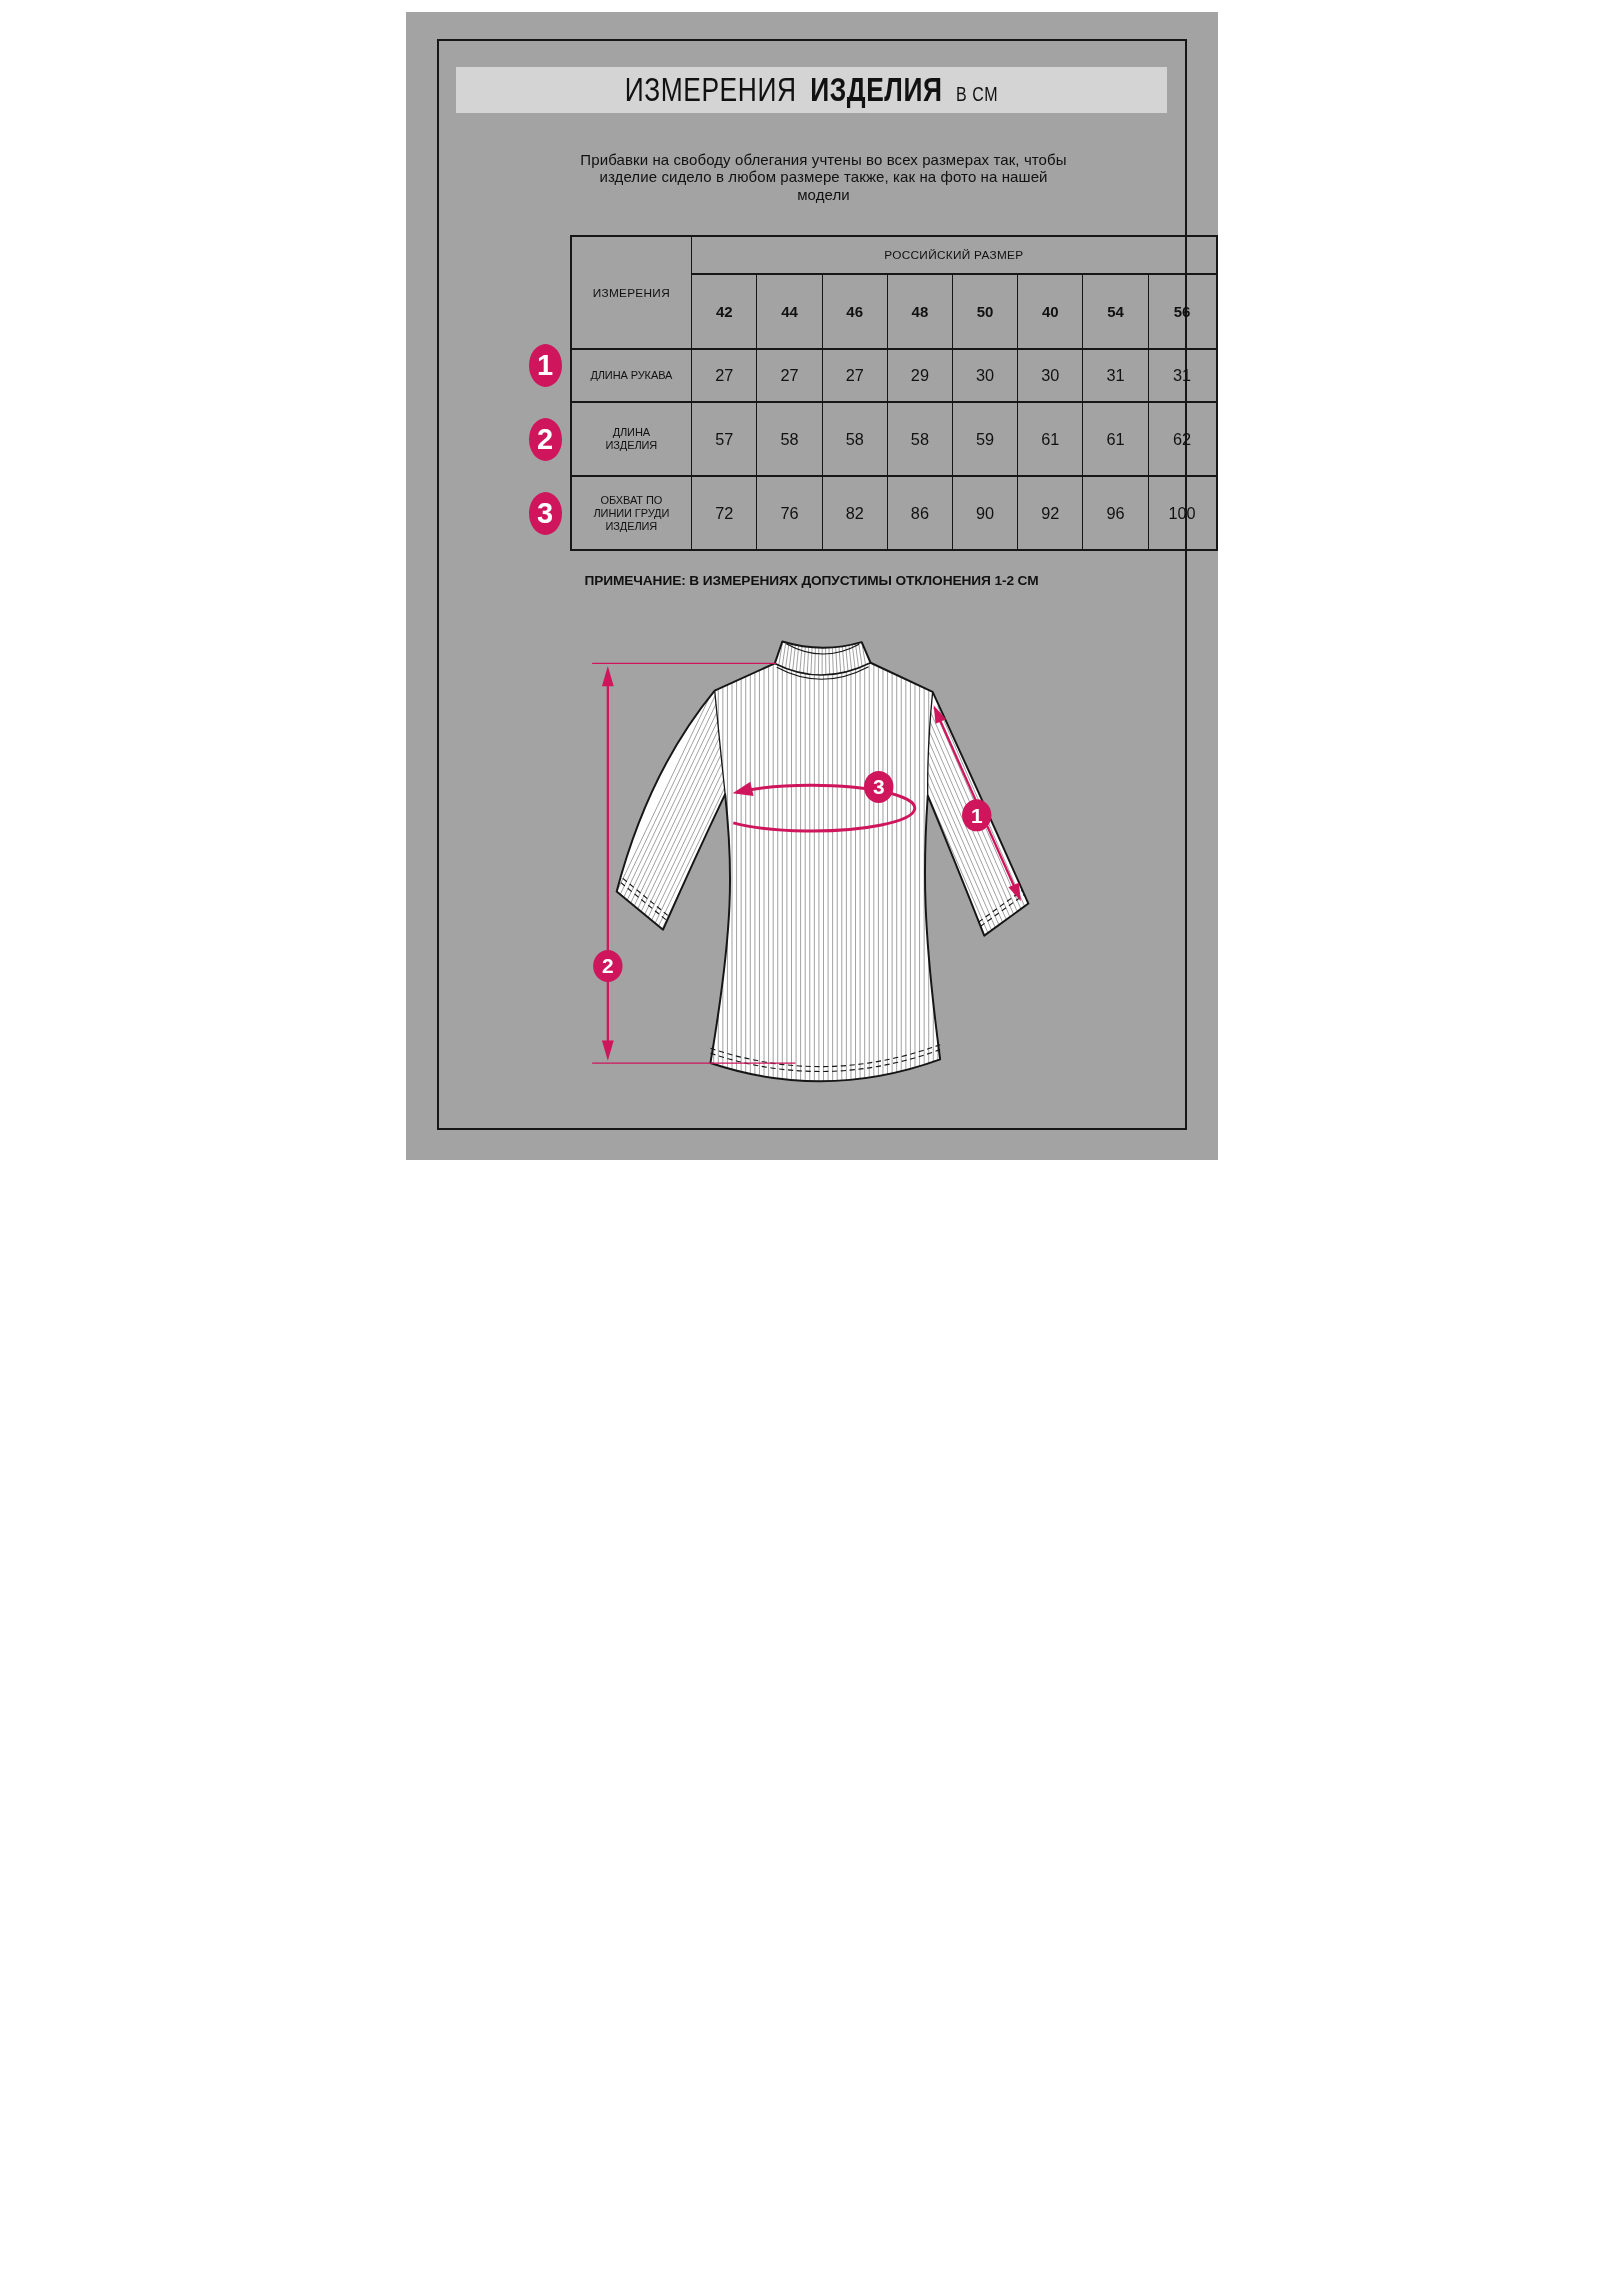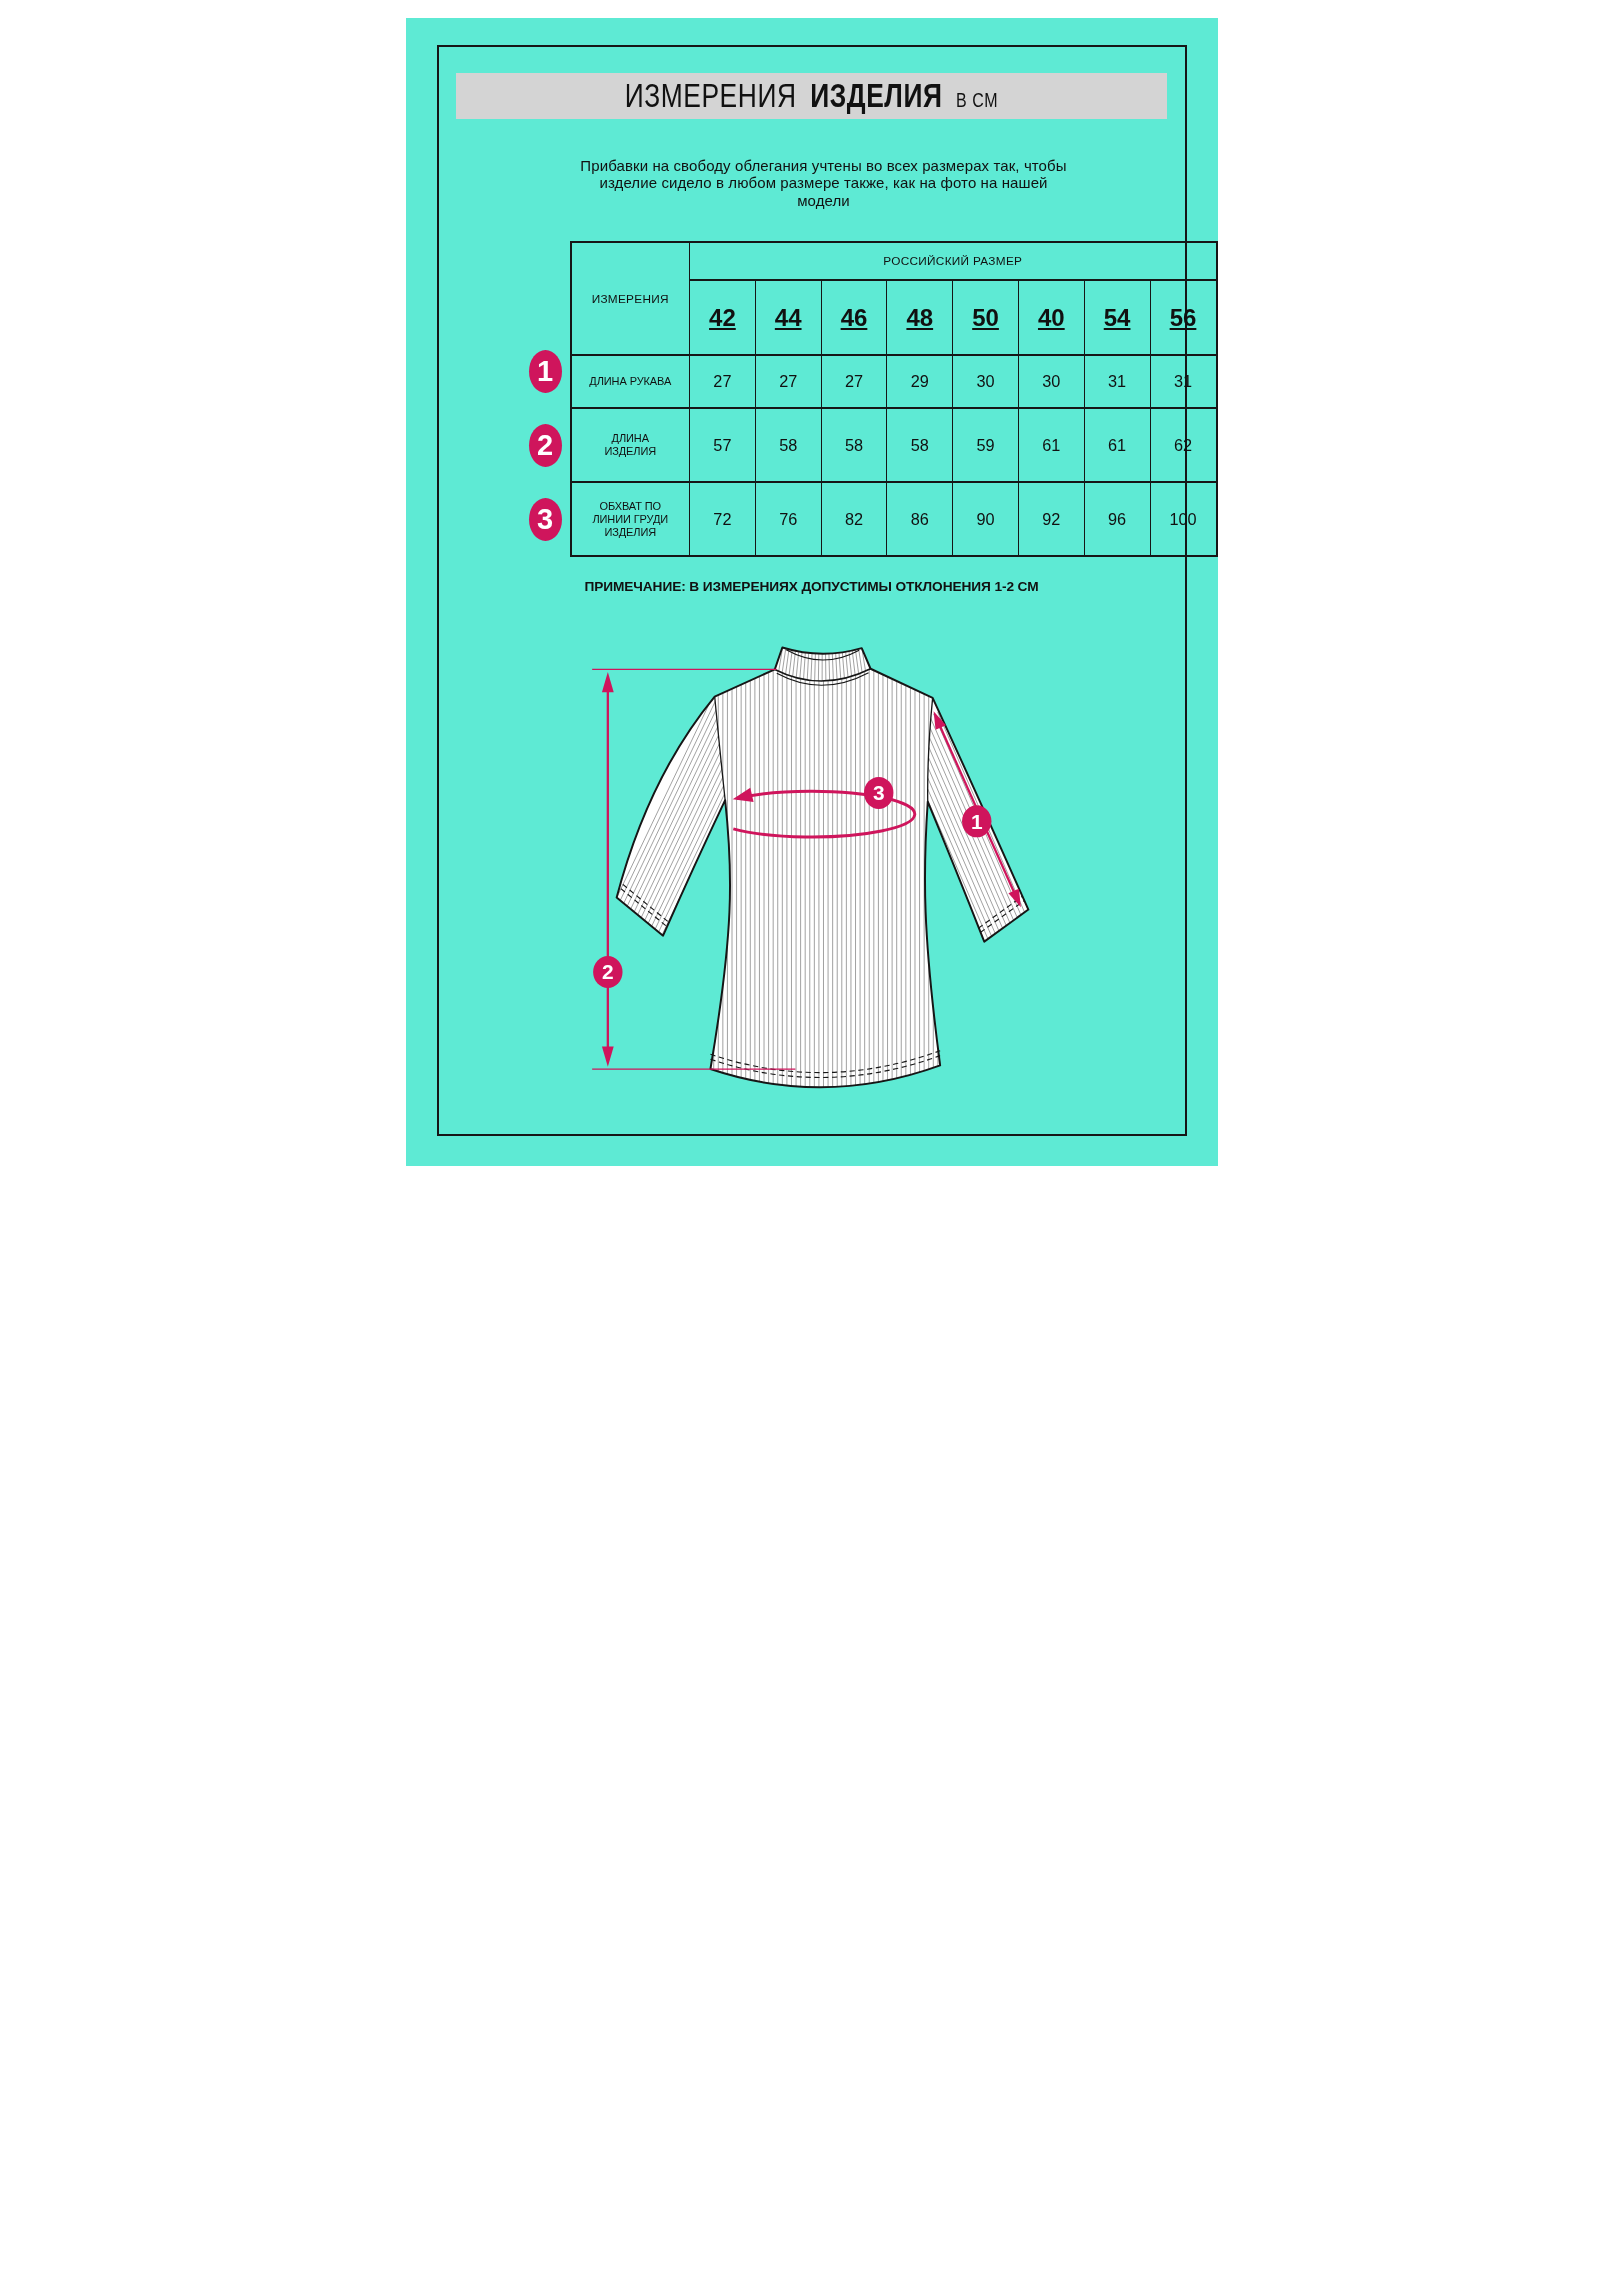--- a/index.html
+++ b/index.html
@@ -1,19 +1,19 @@
 <!DOCTYPE html>
 <html style="font-size:10.5px"><head>
 <meta charset="utf-8">
 <style>
   html,body{margin:0;padding:0;background:#fff;}
   .page{
-    position:relative; width:812px; height:1148px; background:#5eead4;
+    position:relative; width:812px; height:1148px; background:#a3a3a3;
     font-family:"Liberation Sans", sans-serif; color:#111; overflow:hidden;
-    margin:18px auto;
+    margin:12px auto;
   }
   .frame{
     position:absolute; left:31px; top:27px; width:746px; height:1087px;
     border:2.6px solid #161616;
   }
   .banner{
     position:absolute; left:50px; top:55px; width:711px; height:46px;
     background:#d4d4d4; display:flex; align-items:center; justify-content:center;
   }
   .banner-inner{
@@ -44,21 +44,21 @@
   }
   .col-measure{width:106px;}
   .col-size{width:52px;}
   .row-rr{height:17px;}
   .row-sizes{height:75px;}
   .row-data1{height:53px;}
   .row-data2{height:74px;}
   .row-data3{height:74px;}
   .cell-rr{font-size:11.8px; letter-spacing:0.3px;}
   .cell-measure{font-size:11.8px; letter-spacing:0.3px;}
-  .cell-size{font-size:24px; font-weight:700;text-decoration:underline;}
+  .cell-size{font-size:15px; font-weight:700;}
   .cell-label{font-size:11px; line-height:13px; letter-spacing:-0.1px;}
   .cell-label span{display:block;}
   .cell-value{font-size:16.3px; font-weight:400;}
   
   .row-badge{
     position:absolute; left:123px; width:33px; height:43px;
     border-radius:50%; display:flex; align-items:center; justify-content:center;
     color:#fff; font-size:29px; font-weight:700;
   }
   .row-badge.b1{top:332px;}

